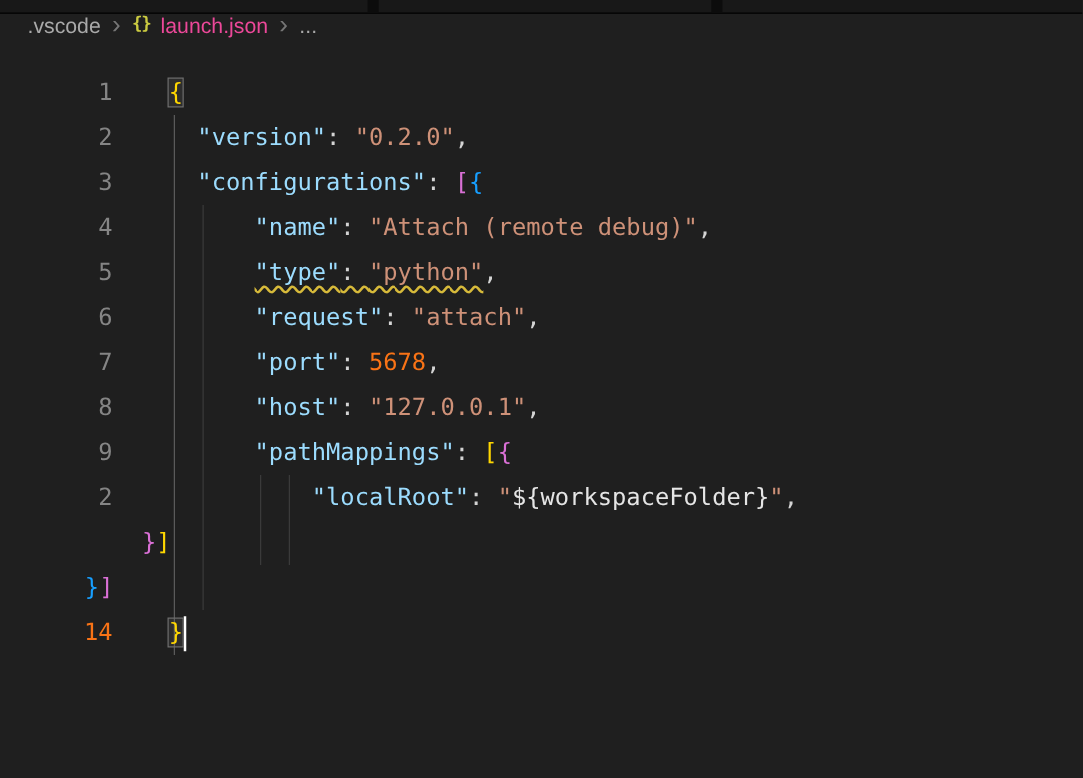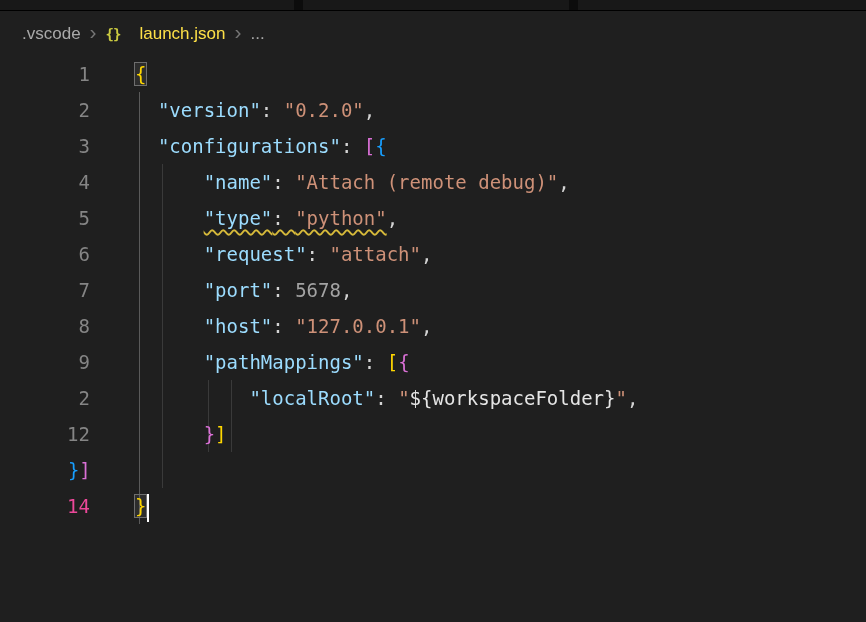--- a/index.html
+++ b/index.html
@@ -28,29 +28,28 @@
     height: 10px;
     background: #0c0c0c;
   }
   .notch.n1 { left: 294px; }
   .notch.n2 { left: 569px; }
 
   
   .breadcrumb {
     height: 45px;
     display: flex;
-    align-items: center;
     padding-left: 22px;
     font-family: "Liberation Sans", sans-serif;
     font-size: 17px;
     color: #a9a9a9;
     white-space: nowrap;
   }
   .crumb { cursor: pointer; }
-  .crumb.file { color: #fde047; margin-left: 11px; }
+  .crumb.file { color: #ec4899; }
   .sep {
     color: #767676;
     font-size: 21px;
     margin: 0 9px;
     line-height: 1;
     transform: translateY(-2px);
   }
   .json-icon {
     font-family: "DejaVu Sans Mono", monospace;
     font-size: 14px;
@@ -79,31 +78,31 @@
   }
   .guide.strong { background: #5a5a5a; }
 
   .line { display: flex; height: 36px; }
   .gutter {
     flex: none;
     width: 90px;
     text-align: right;
     color: #858585;
   }
-  .gutter.active { color: #ec4899; }
+  .gutter.active { color: #f97316; }
   .code {
     white-space: pre;
     padding-left: 45px;
     position: relative;
   }
 
   
   .tok-key   { color: #9cdcfe; }
   .tok-str   { color: #ce9178; }
-  .tok-num   { color: #a3a3a3; }
+  .tok-num   { color: #f97316; }
   .tok-punct { color: #d4d4d4; }
   .tok-b1    { color: #ffd700; }
   .tok-b2    { color: #da70d6; }
   .tok-b3    { color: #179fff; }
   .tok-var   { color: #e5e5e5; }
   .tok-w     { color: #d4d4d4; }
 
   .box {
     outline: 1px solid #6e6e6e;
     background: rgba(110,110,110,0.18);
@@ -183,21 +182,20 @@
       </div>
       <div class="line">
         <div class="gutter">9</div>
         <div class="code"><span class="tok-w">      </span><span class="tok-key">"pathMappings"</span><span class="tok-punct">: </span><span class="tok-b1">[</span><span class="tok-b2">{</span></div>
       </div>
       <div class="line">
         <div class="gutter">2</div>
         <div class="code"><span class="tok-w">          </span><span class="tok-key">"localRoot"</span><span class="tok-punct">: </span><span class="tok-str">"</span><span class="tok-var">${workspaceFolder}</span><span class="tok-str">"</span><span class="tok-punct">,</span></div>
       </div>
       <div class="line">
-        <div class="gutter">12</div>
         <div class="code"><span class="tok-w">      </span><span class="tok-b2">}</span><span class="tok-b1">]</span></div>
       </div>
       <div class="line">
         <div class="code"><span class="tok-w">  </span><span class="tok-b3">}</span><span class="tok-b2">]</span></div>
       </div>
       <div class="line">
         <div class="gutter active">14</div>
         <div class="code"><span class="tok-b1 box">}</span><span class="cursor"></span></div>
       </div>
     </div>

